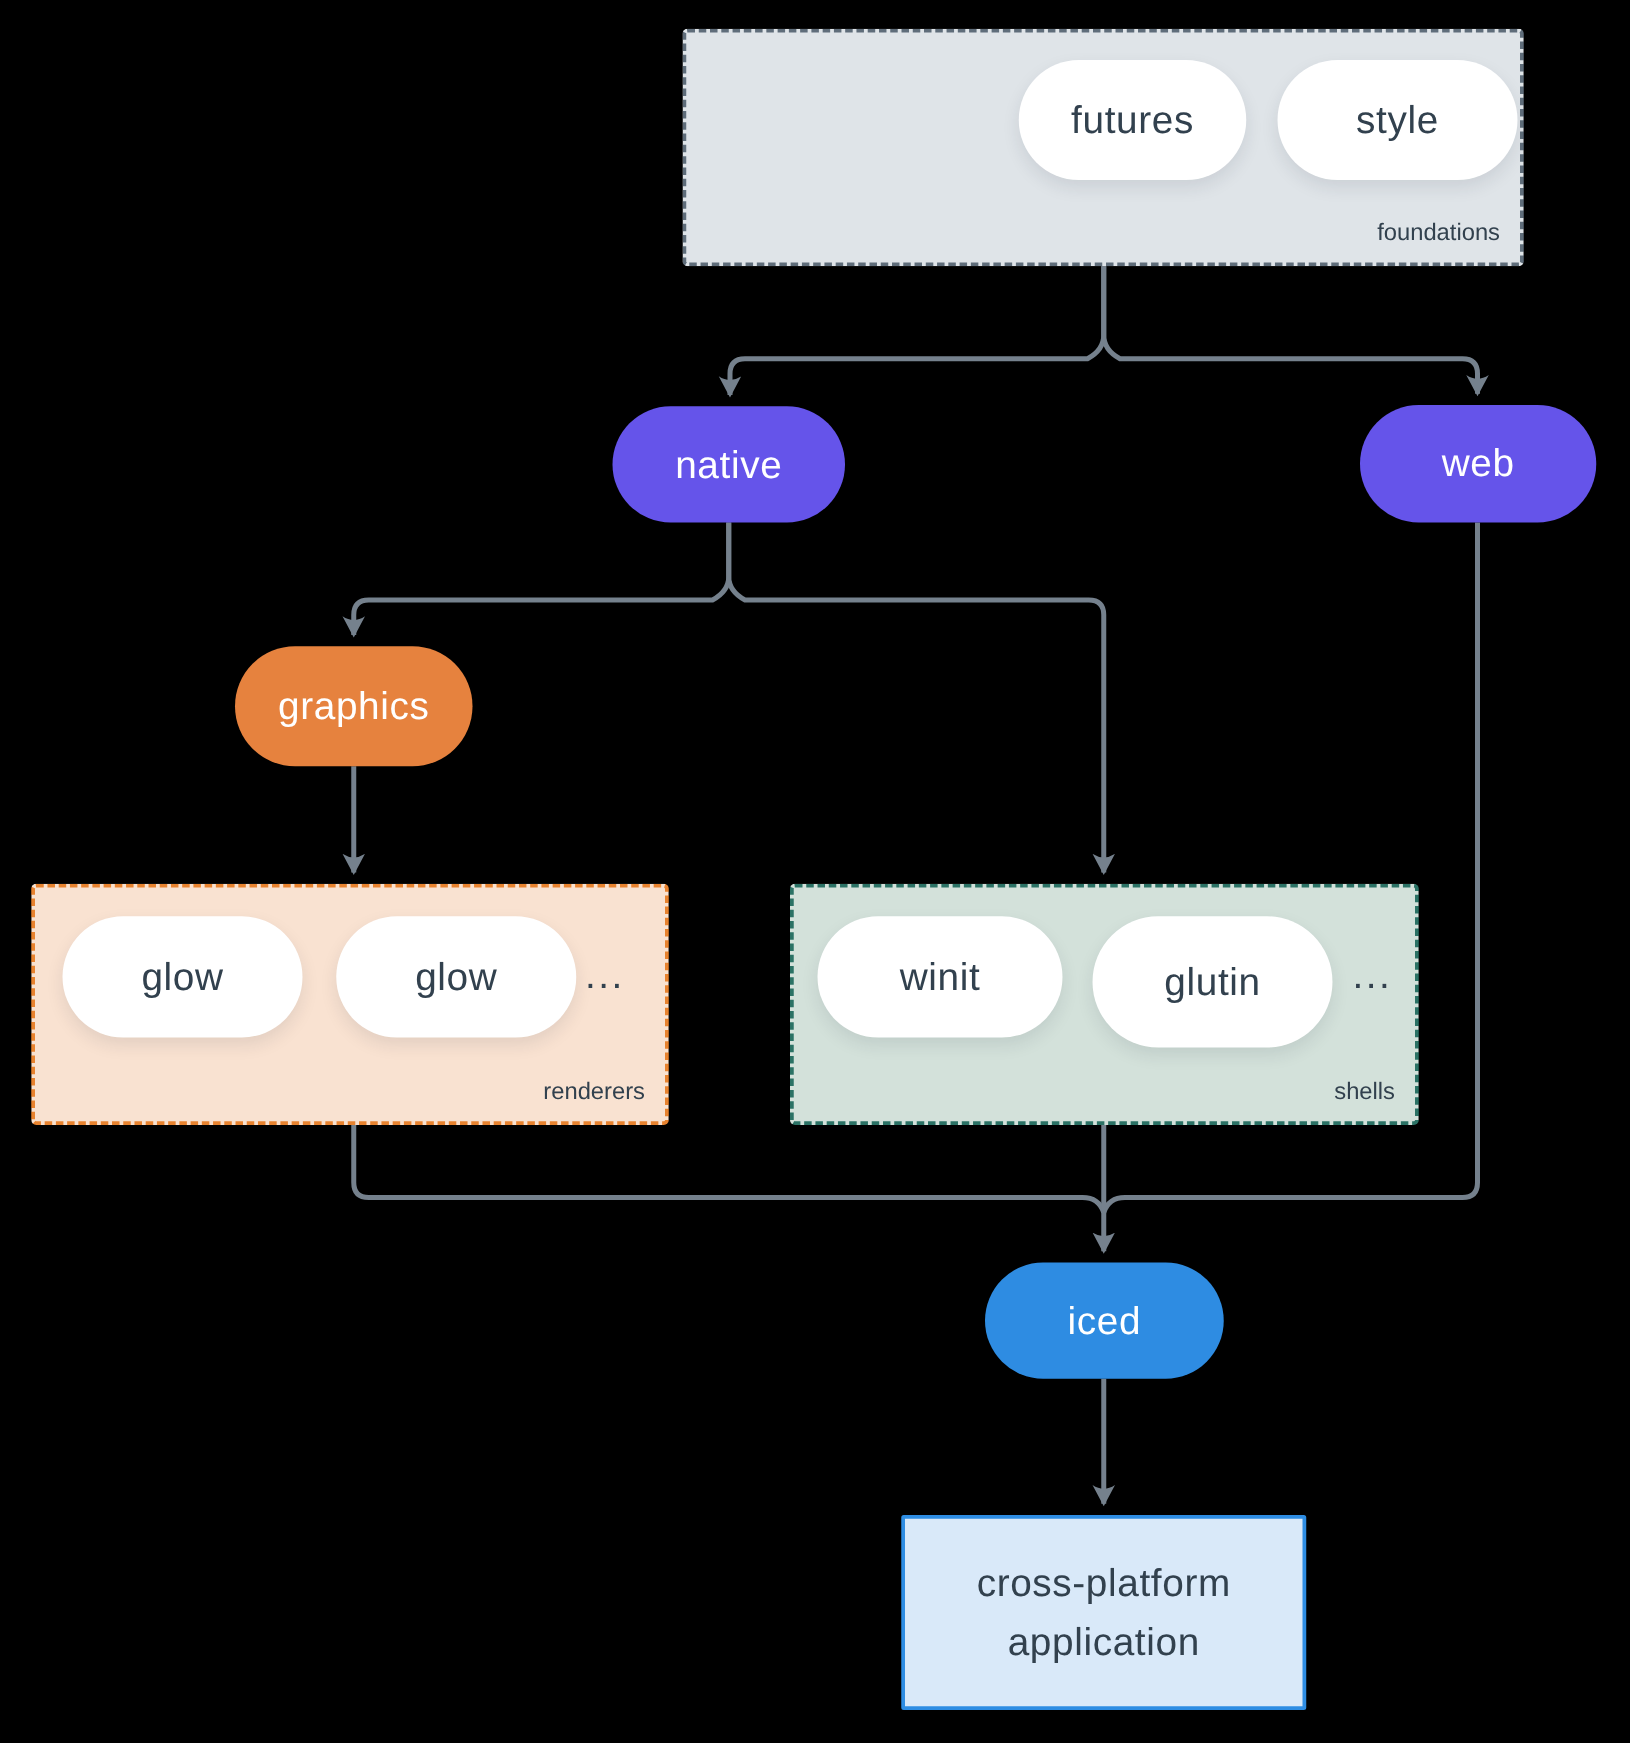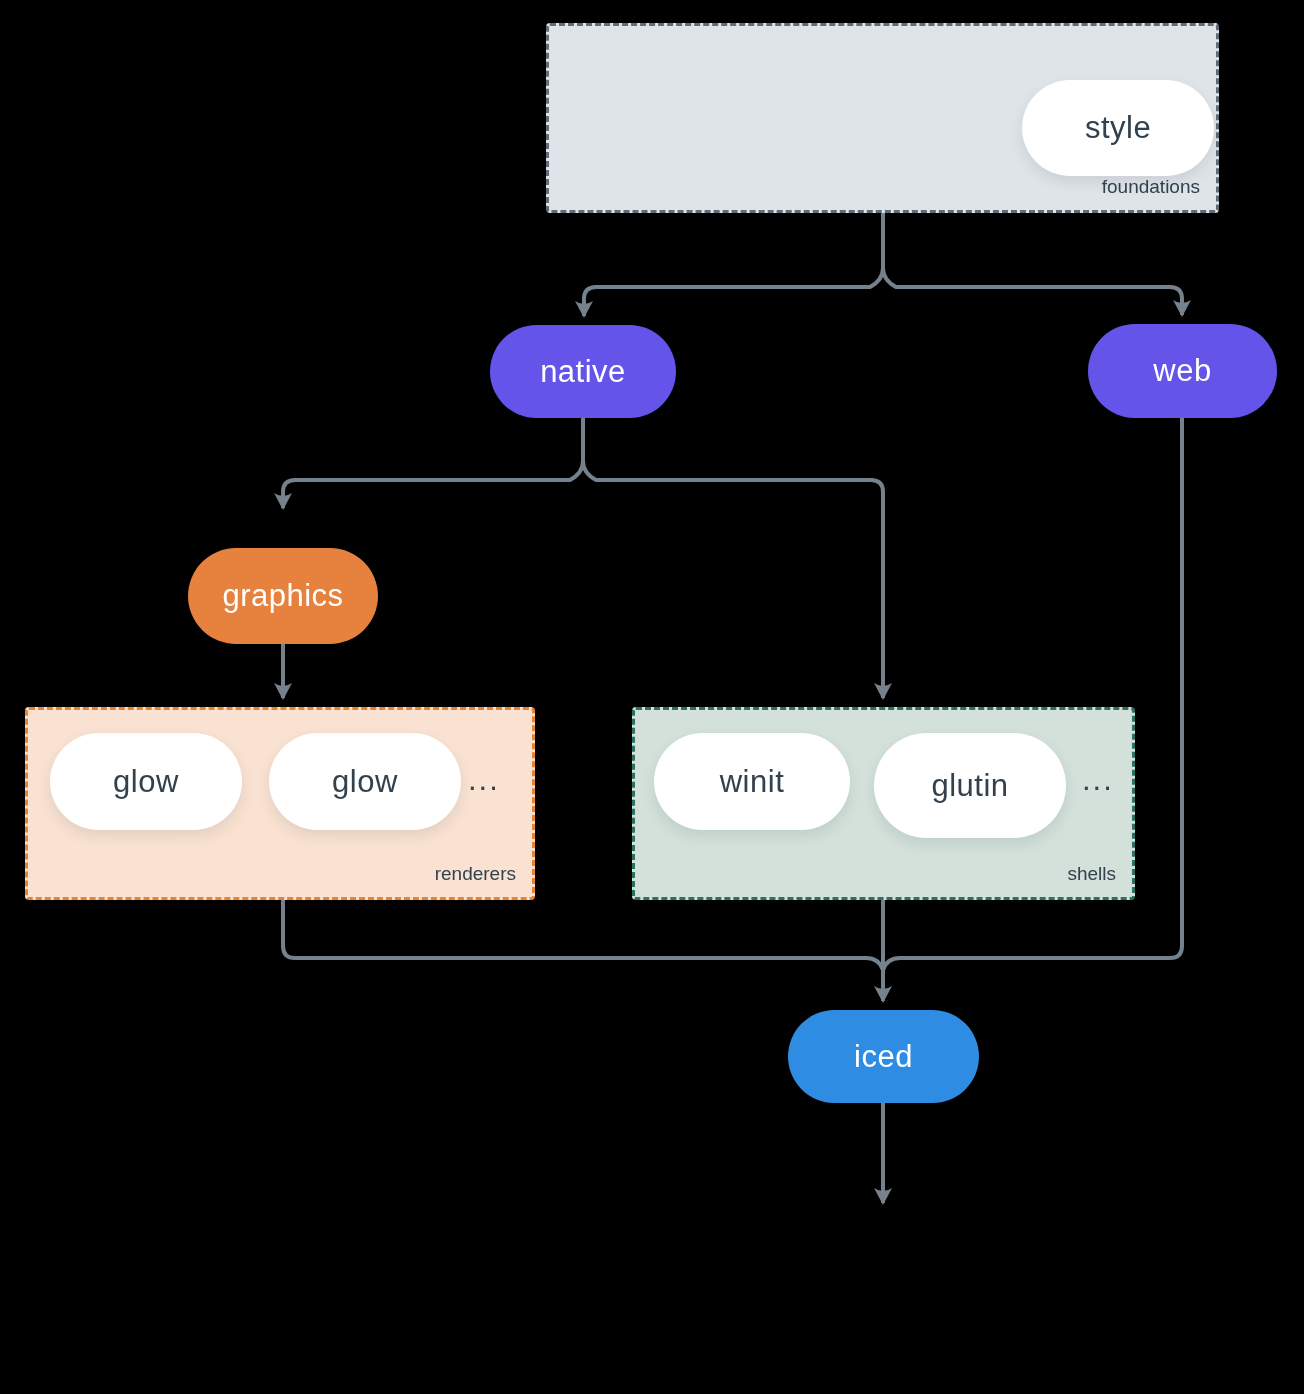--- a/index.html
+++ b/index.html
@@ -67,26 +67,26 @@
     color: var(--pill-text, #32414e);
     box-shadow: 0 6px 14px rgba(30, 42, 54, 0.10);
   }
   .pill.purple { background: var(--purple, #6554ea); color: #fff; }
   .pill.orange { background: var(--orange, #e6823e); color: #fff; }
   .pill.blue   { background: var(--blue, #2e8ce2);   color: #fff; }
 
   
   .pill.core    { left: 597px; top: 48px;  width: 192px; height: 96px; }
   .pill.futures { left: 815px; top: 48px;  width: 182px; height: 96px; }
-  .pill.style   { left: 1022px; top: 48px; width: 192px; height: 96px; margin-top: 32px; }
+  .pill.style   { left: 1022px; top: 48px; width: 192px; height: 96px; }
 
   
   .pill.native   { left: 490px;  top: 325px;  width: 186px; height: 93px; }
   .pill.web      { left: 1088px; top: 324px;  width: 189px; height: 94px; }
-  .pill.graphics { left: 188px;  top: 517px;  width: 190px; height: 96px; margin-top: 31px; }
+  .pill.graphics { left: 188px;  top: 517px;  width: 190px; height: 96px; }
   .pill.iced     { left: 788px;  top: 1010px; width: 191px; height: 93px; }
 
   
   .pill.wgpu   { left: 50px;  top: 733px; width: 192px; height: 97px; }
   .pill.glow   { left: 269px; top: 733px; width: 192px; height: 97px; }
   .pill.winit  { left: 654px; top: 733px; width: 196px; height: 97px; }
   .pill.glutin { left: 874px; top: 733px; width: 192px; height: 105px; }
 
   .ellipsis {
     position: absolute;
@@ -140,20 +140,21 @@
     <path class="link" d="M1182,418 L1182,946 Q1182,958 1170,958 L900,958 Q887,958 883,970"></path>
 
     <path class="link" d="M883,900 L883,1001" marker-end="url(#arrow)"></path>
 
     <path class="link" d="M883,1103 L883,1203" marker-end="url(#arrow)"></path>
   </svg>
 
   <div class="groupbox foundations">
     <div class="group-label">foundations</div>
   </div>
+  <div class="pill white futures">futures</div>
   <div class="pill white style">style</div>
 
   <div class="pill purple native">native</div>
   <div class="pill purple web">web</div>
 
   <div class="pill orange graphics">graphics</div>
 
   <div class="groupbox renderers">
     <div class="group-label">renderers</div>
   </div>
@@ -163,14 +164,18 @@
 
   <div class="groupbox shells">
     <div class="group-label">shells</div>
   </div>
   <div class="pill white winit">winit</div>
   <div class="pill white glutin">glutin</div>
   <div class="ellipsis shells-more">...</div>
 
   <div class="pill blue iced">iced</div>
 
+  <div class="appbox">
+    <div>cross-platform</div>
+    <div>application</div>
+  </div>
 
 </div>
 
 </body></html>

